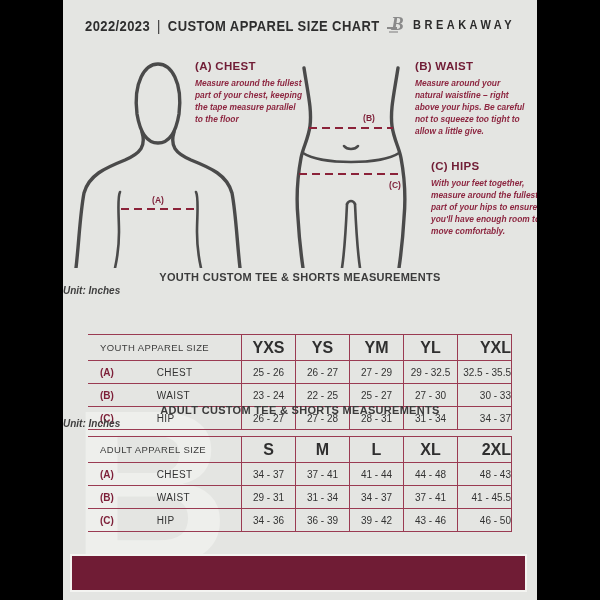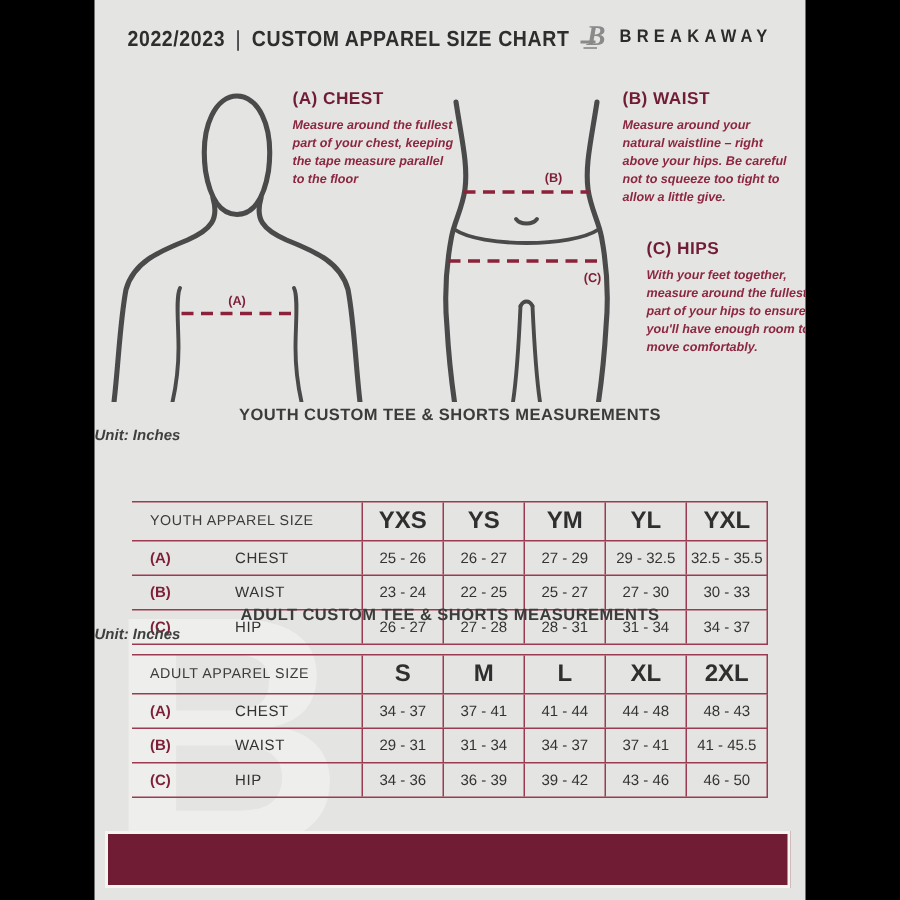--- a/index.html
+++ b/index.html
@@ -47,21 +47,21 @@
   
   table.size-table{position:absolute;left:25px;width:424px;border-collapse:collapse;
     table-layout:fixed;z-index:2;}
   table.size-table.youth{top:303px;margin-top:31px;}
   table.size-table.adult{top:436px;}
   .size-table td{border-top:1.5px solid #9a3b52;border-bottom:1.5px solid #9a3b52;
     font-size:10px;color:#333;height:22px;padding:0;}
   .size-table tr.hrow td{height:25px;}
   .size-table td.lbl{width:141px;padding-left:12px;text-align:left;}
   .size-table td.size{border-left:1.2px solid #9a3b52;text-align:center;}
-  .size-table td.size:last-child{border-right:1.2px solid #9a3b52;}
+  .size-table td.size:last-child{border-right:1.2px solid #9a3b52;text-align:right;}
   .size-table .col-hd{font-weight:bold;font-size:16px;color:#2f2f2f;}
   .size-table .lbl-hd{font-size:9.5px;color:#3c3c3c;letter-spacing:.4px;}
   .size-table .marker{font-weight:bold;color:#7d1f38;}
   .size-table .mname{color:#333;letter-spacing:.4px;padding-left:40px;}
 
   
   .footer-bar{position:absolute;left:7px;top:554px;width:453px;height:34px;
     background:#701c35;border:2px solid #f4f4f1;z-index:3;}
 </style>
 </head>

